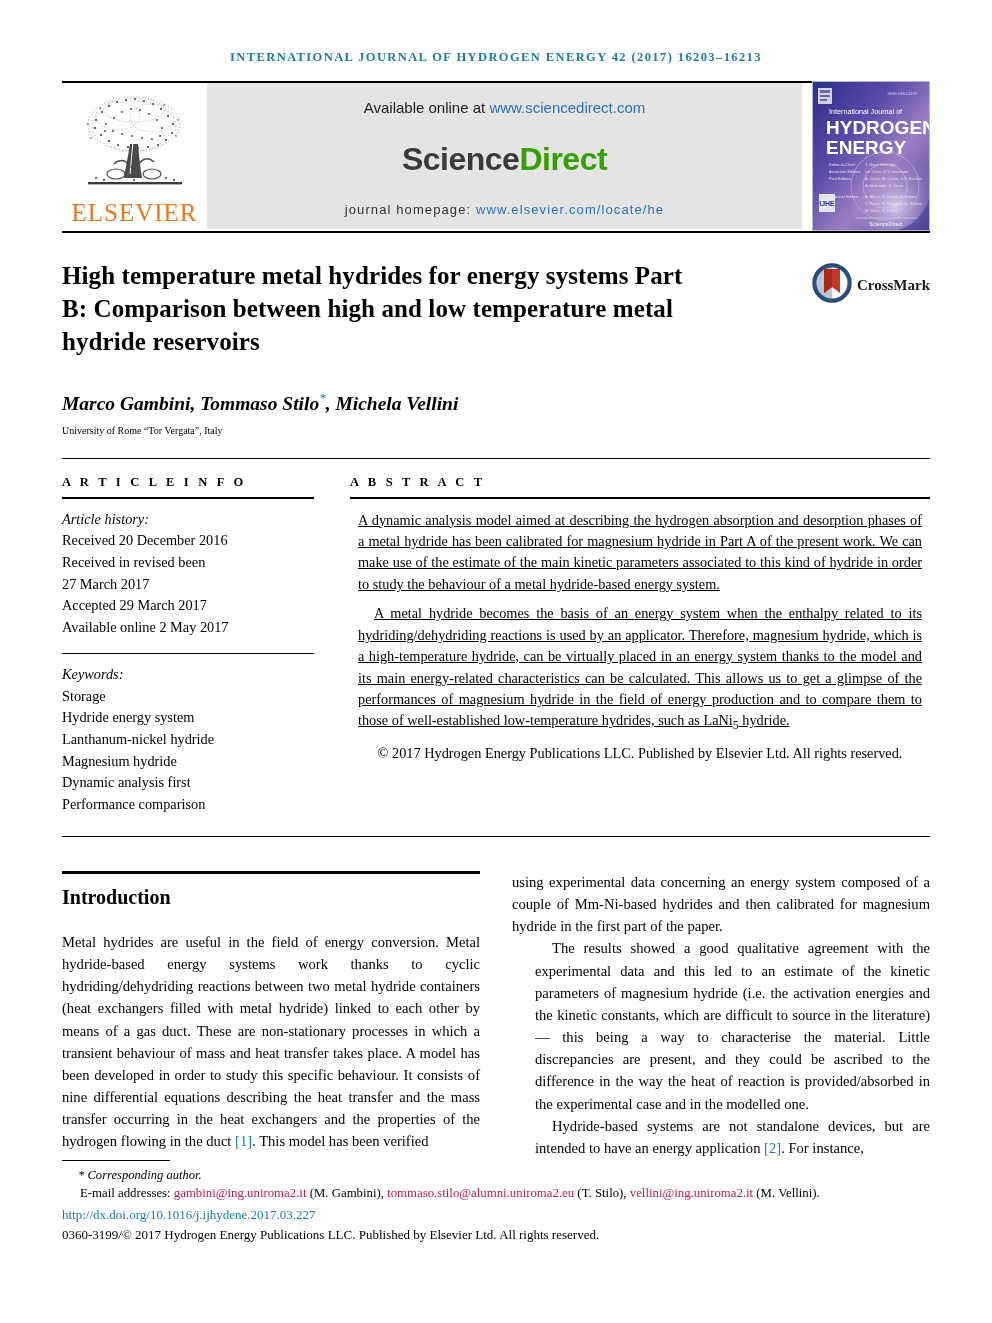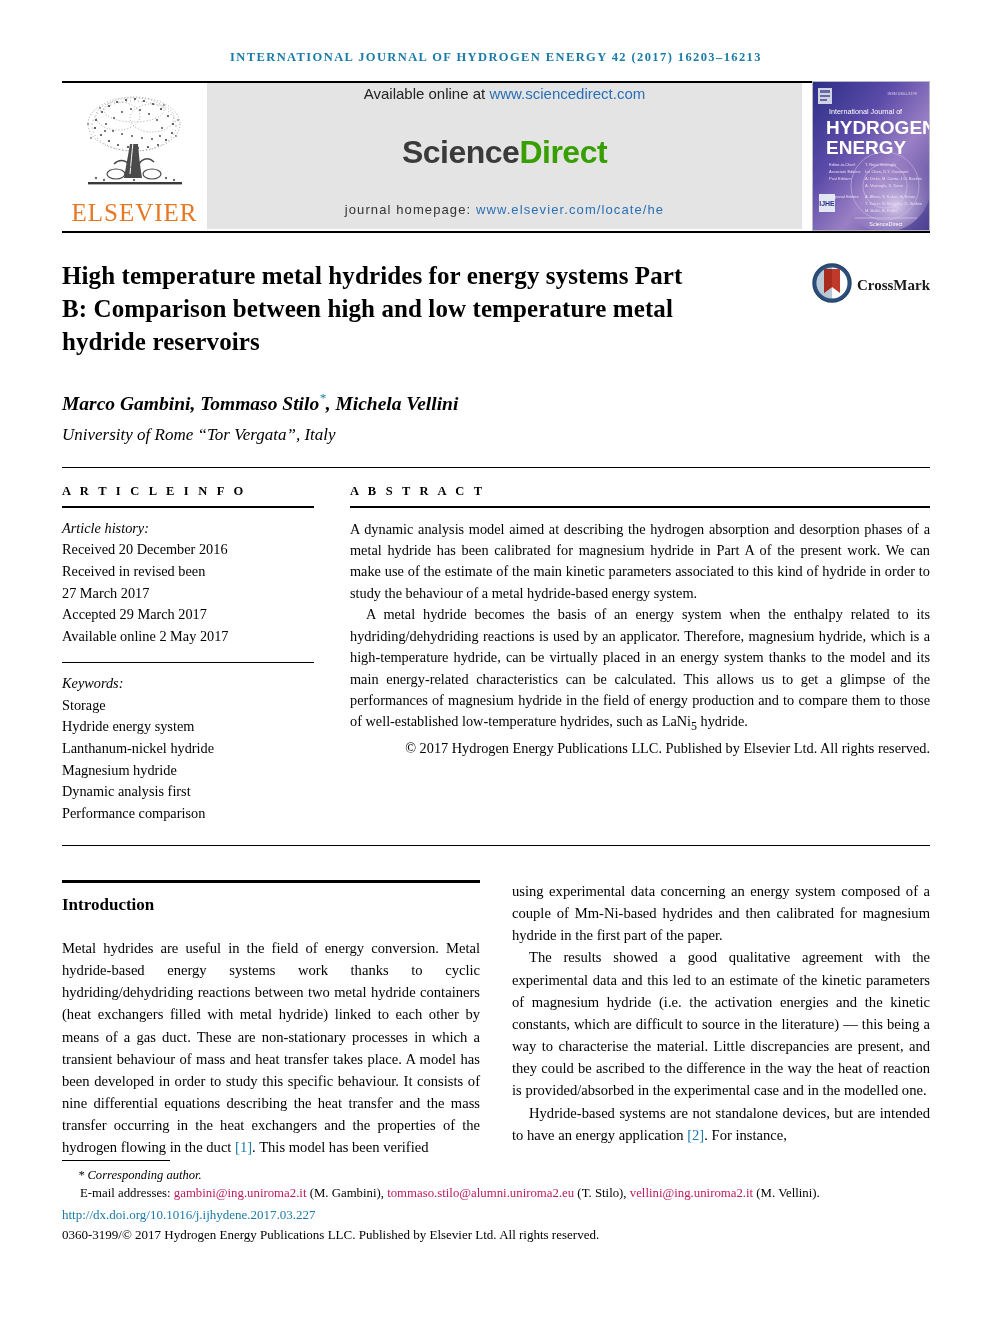--- a/index.html
+++ b/index.html
@@ -56,21 +56,21 @@
     line-height: 1;
     margin-top: 2px;
   }
   .mast-center {
     flex: 1 1 auto;
     background: #e4e4e4;
     display: flex;
     flex-direction: column;
     align-items: center;
     justify-content: space-between;
-    padding: 2px 0 12px 0;
+    padding: 16px 0 12px 0;
   }
   .avail {
     font-family: "Liberation Sans", sans-serif;
     font-size: 15px;
     color: #222;
   }
   .avail a { color: #2a6fb5; text-decoration: none; }
   .sd-logo {
     font-family: "Liberation Sans", sans-serif;
     font-weight: bold;
@@ -132,22 +132,21 @@
     margin: 32px 62px 0 62px;
     font-family: "Liberation Serif", serif;
     font-style: italic;
     font-weight: bold;
     font-size: 19.5px;
   }
   .corr-star { color: #1a7aa8; font-size: 13px; vertical-align: super; font-weight: normal;}
   .affil {
     margin: 10px 62px 0 62px;
     font-family: "Liberation Serif", serif;
-    font-style: italic;
-    font-size: 17px;
+    font-size: 10px;
   }
 
   .rule-thin-top {
     margin: 22px 62px 0 62px;
     border-top: 1.6px solid #000;
   }
 
   
   .info-abs {
     margin: 16px 62px 0 62px;
@@ -170,50 +169,50 @@
   .kw-rule { border-top: 1.2px solid #000; margin: 14px 0 0 0; }
   .kw-block { margin-top: 10px; font-size: 14.3px; line-height: 1.52; }
   .kw-title { font-style: italic; }
 
   .abs-body {
     margin-top: 11px;
     font-size: 14.3px;
     line-height: 1.5;
     text-align: justify;
   }
-  .abs-body p { margin: 0; text-indent: 0; }
+  .abs-body p { margin: 8px; text-indent: 0; text-decoration: underline; }
   .abs-body p + p { text-indent: 16px; }
-  .abs-copy { margin-top: 2px; text-align: right; }
+  .abs-copy { margin-top: 2px; text-align: center; }
 
   .rule-thin-bottom {
     margin: 20px 62px 0 62px;
     border-top: 1.6px solid #000;
   }
 
   
   .body-cols {
     margin: 34px 62px 0 62px;
     display: flex;
     gap: 32px;
   }
   .bcol { flex: 1 1 0; min-width: 0; }
   .intro-rule { border-top: 3px solid #000; margin-bottom: 12px; }
   h2.intro-head {
     font-family: "Liberation Serif", serif;
     font-weight: bold;
-    font-size: 17px;
+    font-size: 20px;
     margin: 0 0 22px 0;
   }
   .btext {
     font-size: 14.6px;
     line-height: 1.52;
     text-align: justify;
   }
   .btext p { margin: 0; }
-  .btext p + p { text-indent: 17px; }
+  .btext p + p { text-indent: 17px; margin-left: 23px; }
   .cite { color: #1a7aa8; }
 
   
   .footer {
     position: absolute;
     left: 62px;
     right: 78px;
     top: 1160px;
     font-size: 13px;
     line-height: 1.45;

